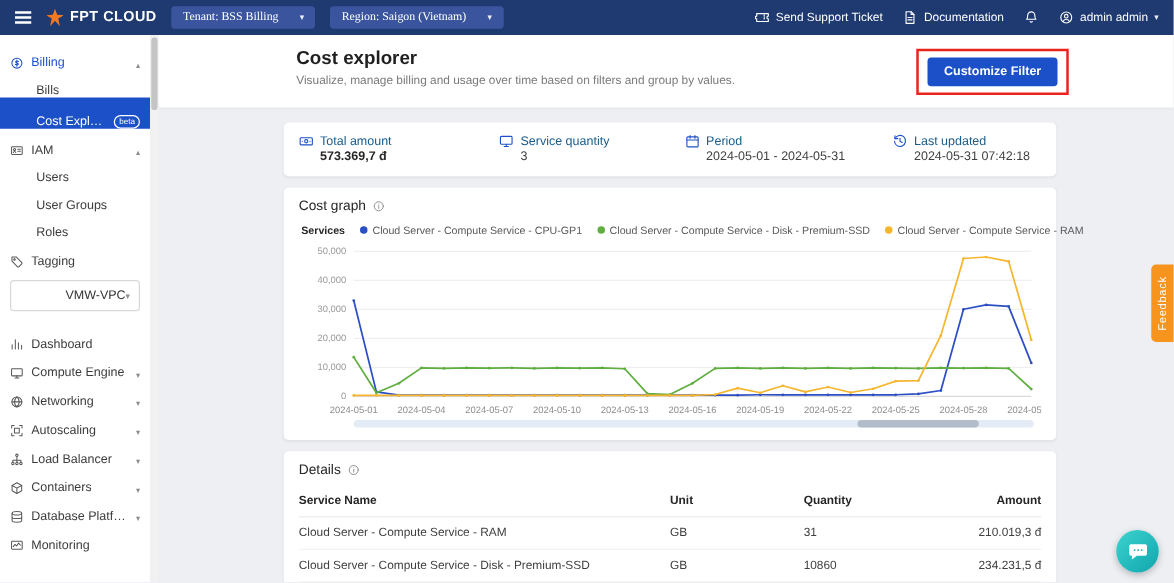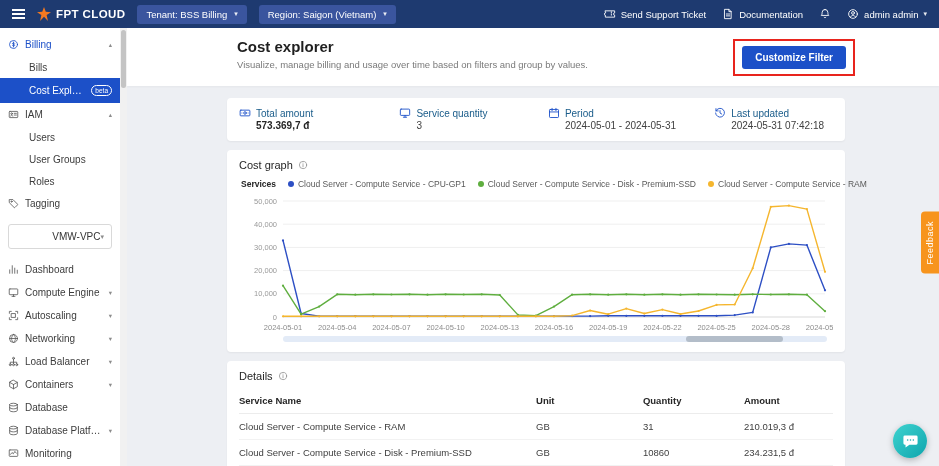--- a/index.html
+++ b/index.html
@@ -4,30 +4,30 @@
 <style>
   *{margin:0;padding:0;box-sizing:border-box}
   html,body{width:939px;height:466px;overflow:hidden;font-family:"Liberation Sans",sans-serif;background:#edeff3;position:relative}
 
   
   .topbar{position:absolute;top:0;left:0;width:939px;height:28px;background:#1e3a70;display:flex;align-items:center;padding:0 12px;gap:12px;color:#fff;z-index:30}
   .hamburger{display:inline-flex;flex-direction:column;gap:2.5px;cursor:pointer}
   .hamburger i{display:block;width:13px;height:1.6px;background:#fff}
   .logo{display:flex;align-items:center;gap:5px}
   .logo-text{font-weight:bold;font-size:11.5px;letter-spacing:.4px;white-space:nowrap}
-  .tb-pill{background:#3a559e;border:none;color:#fff;font-size:9.5px;padding:4px 9px;border-radius:3px;display:flex;align-items:center;gap:7px;font-family:Liberation Sans, sans-serif;cursor:pointer;white-space:nowrap}
+  .tb-pill{background:#3a559e;border:none;color:#fff;font-size:9.5px;padding:4px 9px;border-radius:3px;display:flex;align-items:center;gap:17px;font-family:Liberation Serif, serif;cursor:pointer;white-space:nowrap}
   .caret{font-size:7px;opacity:.9}
   .tb-right{margin-left:auto;display:flex;align-items:center;gap:16px;font-size:9.5px}
   .tb-link,.tb-user{display:flex;align-items:center;gap:5px;cursor:pointer;white-space:nowrap}
   .ic{display:inline-flex}
   .ic svg{width:12px;height:12px;display:block}
 
   
   .sidebar{position:absolute;top:28px;left:0;width:120px;bottom:0;background:#fff;padding-top:5px;overflow:hidden;z-index:10}
-  .side-row{display:flex;align-items:center;gap:6px;height:23px;padding:0 8px;font-size:10px;color:#3c3c3c;cursor:pointer}
+  .side-row{display:flex;align-items:flex-end;gap:6px;height:23px;padding:0 8px;font-size:10px;color:#3c3c3c;cursor:pointer}
   .side-child{height:22px;padding-left:29px}
   .side-active{color:#1c50c8}
   .side-active .s-ic{color:#1c50c8}
   .s-ic{color:#595959;display:inline-flex}
   .s-ic svg{width:11px;height:11px}
   .s-label{white-space:nowrap;overflow:hidden;text-overflow:ellipsis}
   .chev{margin-left:auto;font-size:6.5px;color:#8c8c8c}
   .side-selected{background:#1c50c8;color:#fff;height:25px}
   .beta{border:1px solid #fff;border-radius:7px;font-size:6.5px;padding:0 3px;line-height:9px;height:11px;display:inline-flex;align-items:center}
   .side-select{margin:9px 8px;border:1px solid #d9d9d9;border-radius:3px;height:25px;display:flex;align-items:center;justify-content:flex-end;padding:0 7px;font-size:10px;color:#333;cursor:pointer}
@@ -66,21 +66,21 @@
   .dot{width:6px;height:6px;border-radius:50%;display:inline-block}
   #chart{display:block}
   .slider{position:relative;height:6px;margin:1px 6px 2px 44px;background:#e3ebf7;border-radius:3px;cursor:pointer}
   .slider-thumb{position:absolute;left:74%;width:18%;top:0;height:6px;background:#b3bdc9;border-radius:3px}
 
   
   .details{margin-top:9px;padding:9px 12px 0;border-radius:4px 4px 0 0}
   table{width:100%;border-collapse:collapse;font-size:9.5px;margin-top:6px}
   th{text-align:left;font-weight:bold;color:#262626;padding:7px 0;border-bottom:1px solid #ececec}
   td{color:#404040;padding:7px 0;border-bottom:1px solid #f2f2f2}
-  .c0{width:50%}.c1{width:18%}.c2{width:17%}.c3{width:15%;}
+  .c0{width:50%}.c1{width:18%}.c2{width:17%}.c3{width:15%;text-align:right}
 
   
   .feedback{position:absolute;right:0;top:212px;background:#f7941d;color:#fff;font-size:9px;writing-mode:vertical-rl;transform:rotate(180deg);padding:9px 4px;border-radius:0 4px 4px 0;letter-spacing:.5px;z-index:40;cursor:pointer}
   .chat-fab{position:absolute;right:12px;bottom:8px;width:34px;height:34px;border-radius:50%;background:linear-gradient(135deg,#3ed3cf,#0fa5ad);display:flex;align-items:center;justify-content:center;box-shadow:0 2px 6px rgba(0,0,0,.25);z-index:40;cursor:pointer}
 </style>
 </head>
 <body>
 
 <div class="topbar">
   <span class="hamburger">
@@ -206,35 +206,35 @@
           <rect x="1.8" y="2.8" width="12.4" height="8.4" rx="1"></rect>
           <path d="M5.8 13.6h4.4M8 11.2v2.4"></path>
         </svg>
       </span>
       <span class="s-label">Compute Engine</span>
       <span class="chev">▾</span>
     </div>
     <div class="side-row">
       <span class="s-ic">
         <svg viewBox="0 0 16 16" fill="none" stroke="currentColor" stroke-width="1.2" stroke-linecap="round" stroke-linejoin="round">
+          <circle cx="8" cy="8" r="5.8"></circle>
+          <path d="M2.2 8h11.6M8 2.2c-3.8 3.6-3.8 8 0 11.6 3.8-3.6 3.8-8 0-11.6z"></path>
+        </svg>
+      </span>
+      <span class="s-label">Networking</span>
+      <span class="chev">▾</span>
+    </div>
+    <div class="side-row">
+      <span class="s-ic">
+        <svg viewBox="0 0 16 16" fill="none" stroke="currentColor" stroke-width="1.2" stroke-linecap="round" stroke-linejoin="round">
           <rect x="5.2" y="5.2" width="5.6" height="5.6"></rect>
           <path d="M2 4.8V2h2.8M11.2 2H14v2.8M14 11.2V14h-2.8M4.8 14H2v-2.8"></path>
         </svg>
       </span>
       <span class="s-label">Autoscaling</span>
-      <span class="chev">▾</span>
-    </div>
-    <div class="side-row">
-      <span class="s-ic">
-        <svg viewBox="0 0 16 16" fill="none" stroke="currentColor" stroke-width="1.2" stroke-linecap="round" stroke-linejoin="round">
-          <circle cx="8" cy="8" r="5.8"></circle>
-          <path d="M2.2 8h11.6M8 2.2c-3.8 3.6-3.8 8 0 11.6 3.8-3.6 3.8-8 0-11.6z"></path>
-        </svg>
-      </span>
-      <span class="s-label">Networking</span>
       <span class="chev">▾</span>
     </div>
     <div class="side-row">
       <span class="s-ic">
         <svg viewBox="0 0 16 16" fill="none" stroke="currentColor" stroke-width="1.2" stroke-linecap="round" stroke-linejoin="round">
           <circle cx="8" cy="3.3" r="1.4"></circle>
           <circle cx="3.3" cy="12.7" r="1.4"></circle>
           <circle cx="8" cy="12.7" r="1.4"></circle>
           <circle cx="12.7" cy="12.7" r="1.4"></circle>
           <path d="M8 4.7v6.6M3.3 11.3V9h9.4v2.3"></path>
@@ -245,29 +245,20 @@
     </div>
     <div class="side-row">
       <span class="s-ic">
         <svg viewBox="0 0 16 16" fill="none" stroke="currentColor" stroke-width="1.2" stroke-linecap="round" stroke-linejoin="round">
           <path d="M8 1.8l5.6 3.1v6.2L8 14.2 2.4 11.1V4.9z"></path>
           <path d="M2.4 4.9L8 8m0 0l5.6-3.1M8 8v6.2"></path>
         </svg>
       </span>
       <span class="s-label">Containers</span>
       <span class="chev">▾</span>
-    </div>
-    <div class="side-row">
-      <span class="s-ic">
-        <svg viewBox="0 0 16 16" fill="none" stroke="currentColor" stroke-width="1.2" stroke-linecap="round" stroke-linejoin="round">
-          <ellipse cx="8" cy="3.8" rx="5.6" ry="2"></ellipse>
-          <path d="M2.4 3.8v8.4c0 1.1 2.5 2 5.6 2s5.6-.9 5.6-2V3.8M2.4 8c0 1.1 2.5 2 5.6 2s5.6-.9 5.6-2"></path>
-        </svg>
-      </span>
-      <span class="s-label">Database</span>
     </div>
     <div class="side-row">
       <span class="s-ic">
         <svg viewBox="0 0 16 16" fill="none" stroke="currentColor" stroke-width="1.2" stroke-linecap="round" stroke-linejoin="round">
           <ellipse cx="8" cy="3.8" rx="5.6" ry="2"></ellipse>
           <path d="M2.4 3.8v8.4c0 1.1 2.5 2 5.6 2s5.6-.9 5.6-2V3.8M2.4 8c0 1.1 2.5 2 5.6 2s5.6-.9 5.6-2"></path>
         </svg>
       </span>
       <span class="s-label">Database Platform</span>
       <span class="chev">▾</span>

